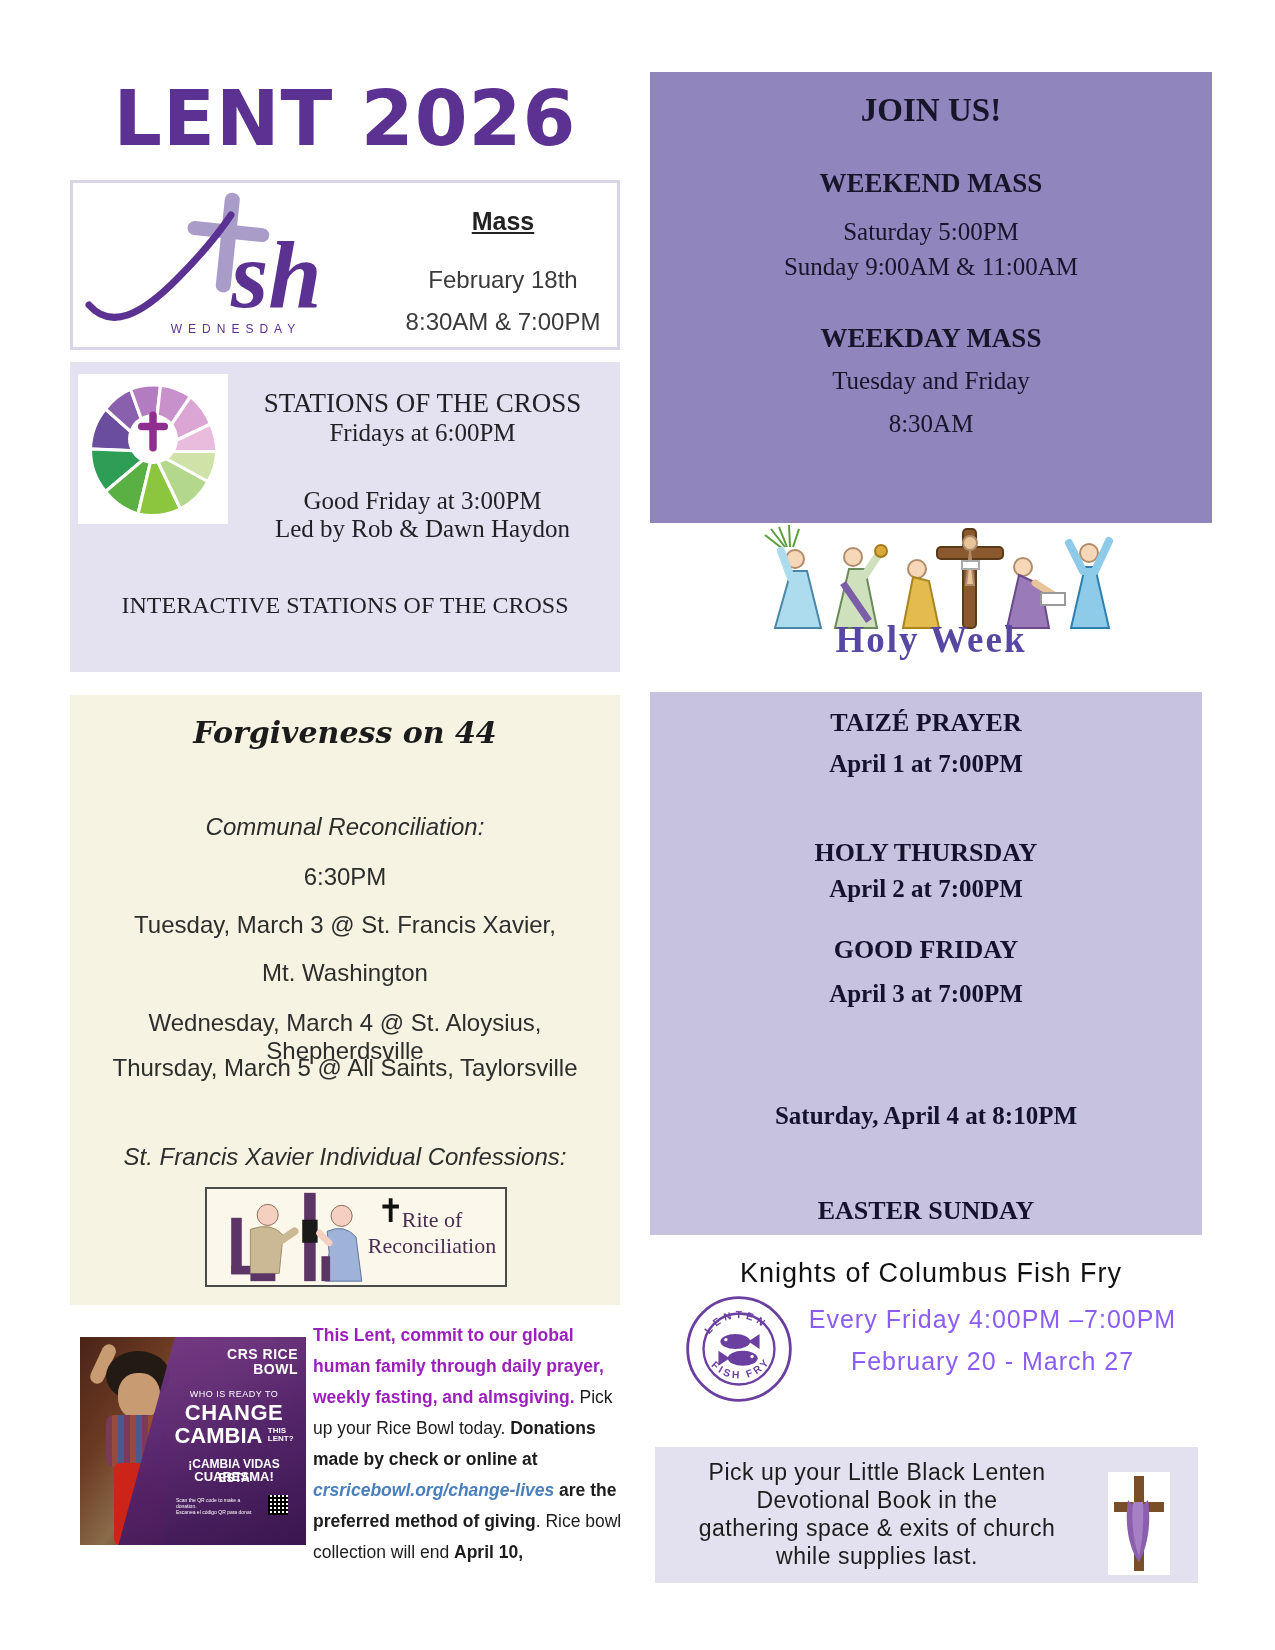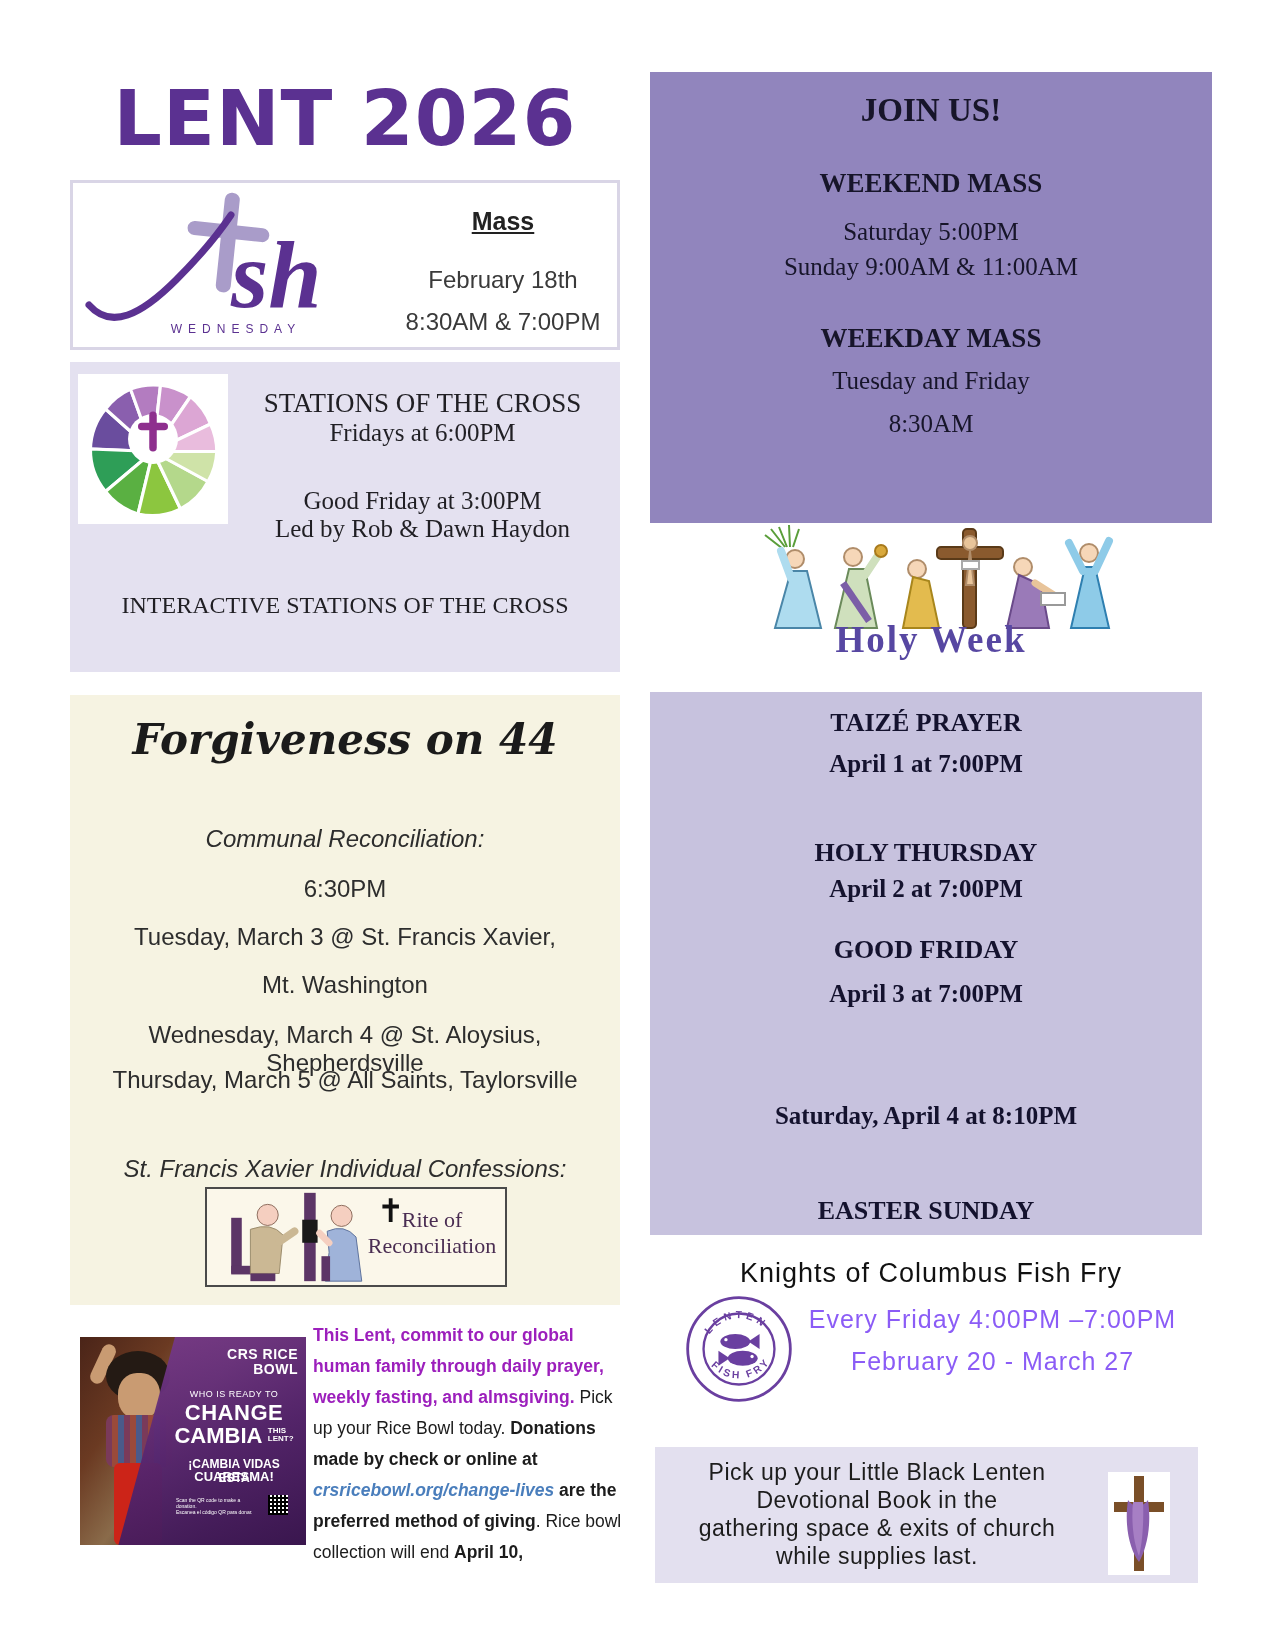--- a/index.html
+++ b/index.html
@@ -21,22 +21,22 @@
 
   #stations-box{left:70px;top:362px;width:550px;height:310px;background:#e4e1f0;}
   #stations-logo{left:8px;top:12px;width:150px;height:150px;background:#fff;}
   #stations-text{left:160px;top:26px;width:385px;text-align:center;color:#201f24;}
   .st-title{font-size:27px;}
   .st-line{font-size:25px;}
   #stations-footer{left:0;top:230px;width:100%;text-align:center;font-size:24px;color:#201f24;}
 
   #cream-box{left:70px;top:695px;width:550px;height:610px;background:#f6f3e2;color:#2d2d2d;}
   #forgive-title{left:0;top:20px;width:100%;text-align:center;
-     font-family:"DejaVu Serif",serif;font-style:italic;font-weight:600;font-size:42px;color:#1b1b1b;}
-  .cream-line{left:0;width:100%;text-align:center;font-size:24px;margin-top:12px;}
+     font-family:"DejaVu Serif",serif;font-style:italic;font-weight:600;font-size:30px;color:#1b1b1b;}
+  .cream-line{left:0;width:100%;text-align:center;font-size:24px;}
   .cream-italic{font-style:italic;}
   #rite-img{left:135px;top:492px;width:302px;height:100px;background:#fbf7ea;border:2px solid #4a4a4a;box-sizing:border-box;}
   #rite-caption{position:absolute;right:8px;top:18px;width:130px;text-align:center;
      font-family:"Liberation Serif",serif;color:#4a2d52;font-size:22px;line-height:26px;}
 
   
   #rice-poster{left:80px;top:1337px;width:226px;height:208px;overflow:hidden;
      background:linear-gradient(125deg,#4a2418 0%,#6b3a22 25%,#8a6b4a 45%,#3a2a18 70%,#2a1a10 100%);}
   .child-hair{position:absolute;left:26px;top:14px;width:64px;height:50px;border-radius:50%;background:#241a14;}
   .child-face{position:absolute;left:38px;top:36px;width:42px;height:46px;border-radius:45%;background:#c99b72;}

